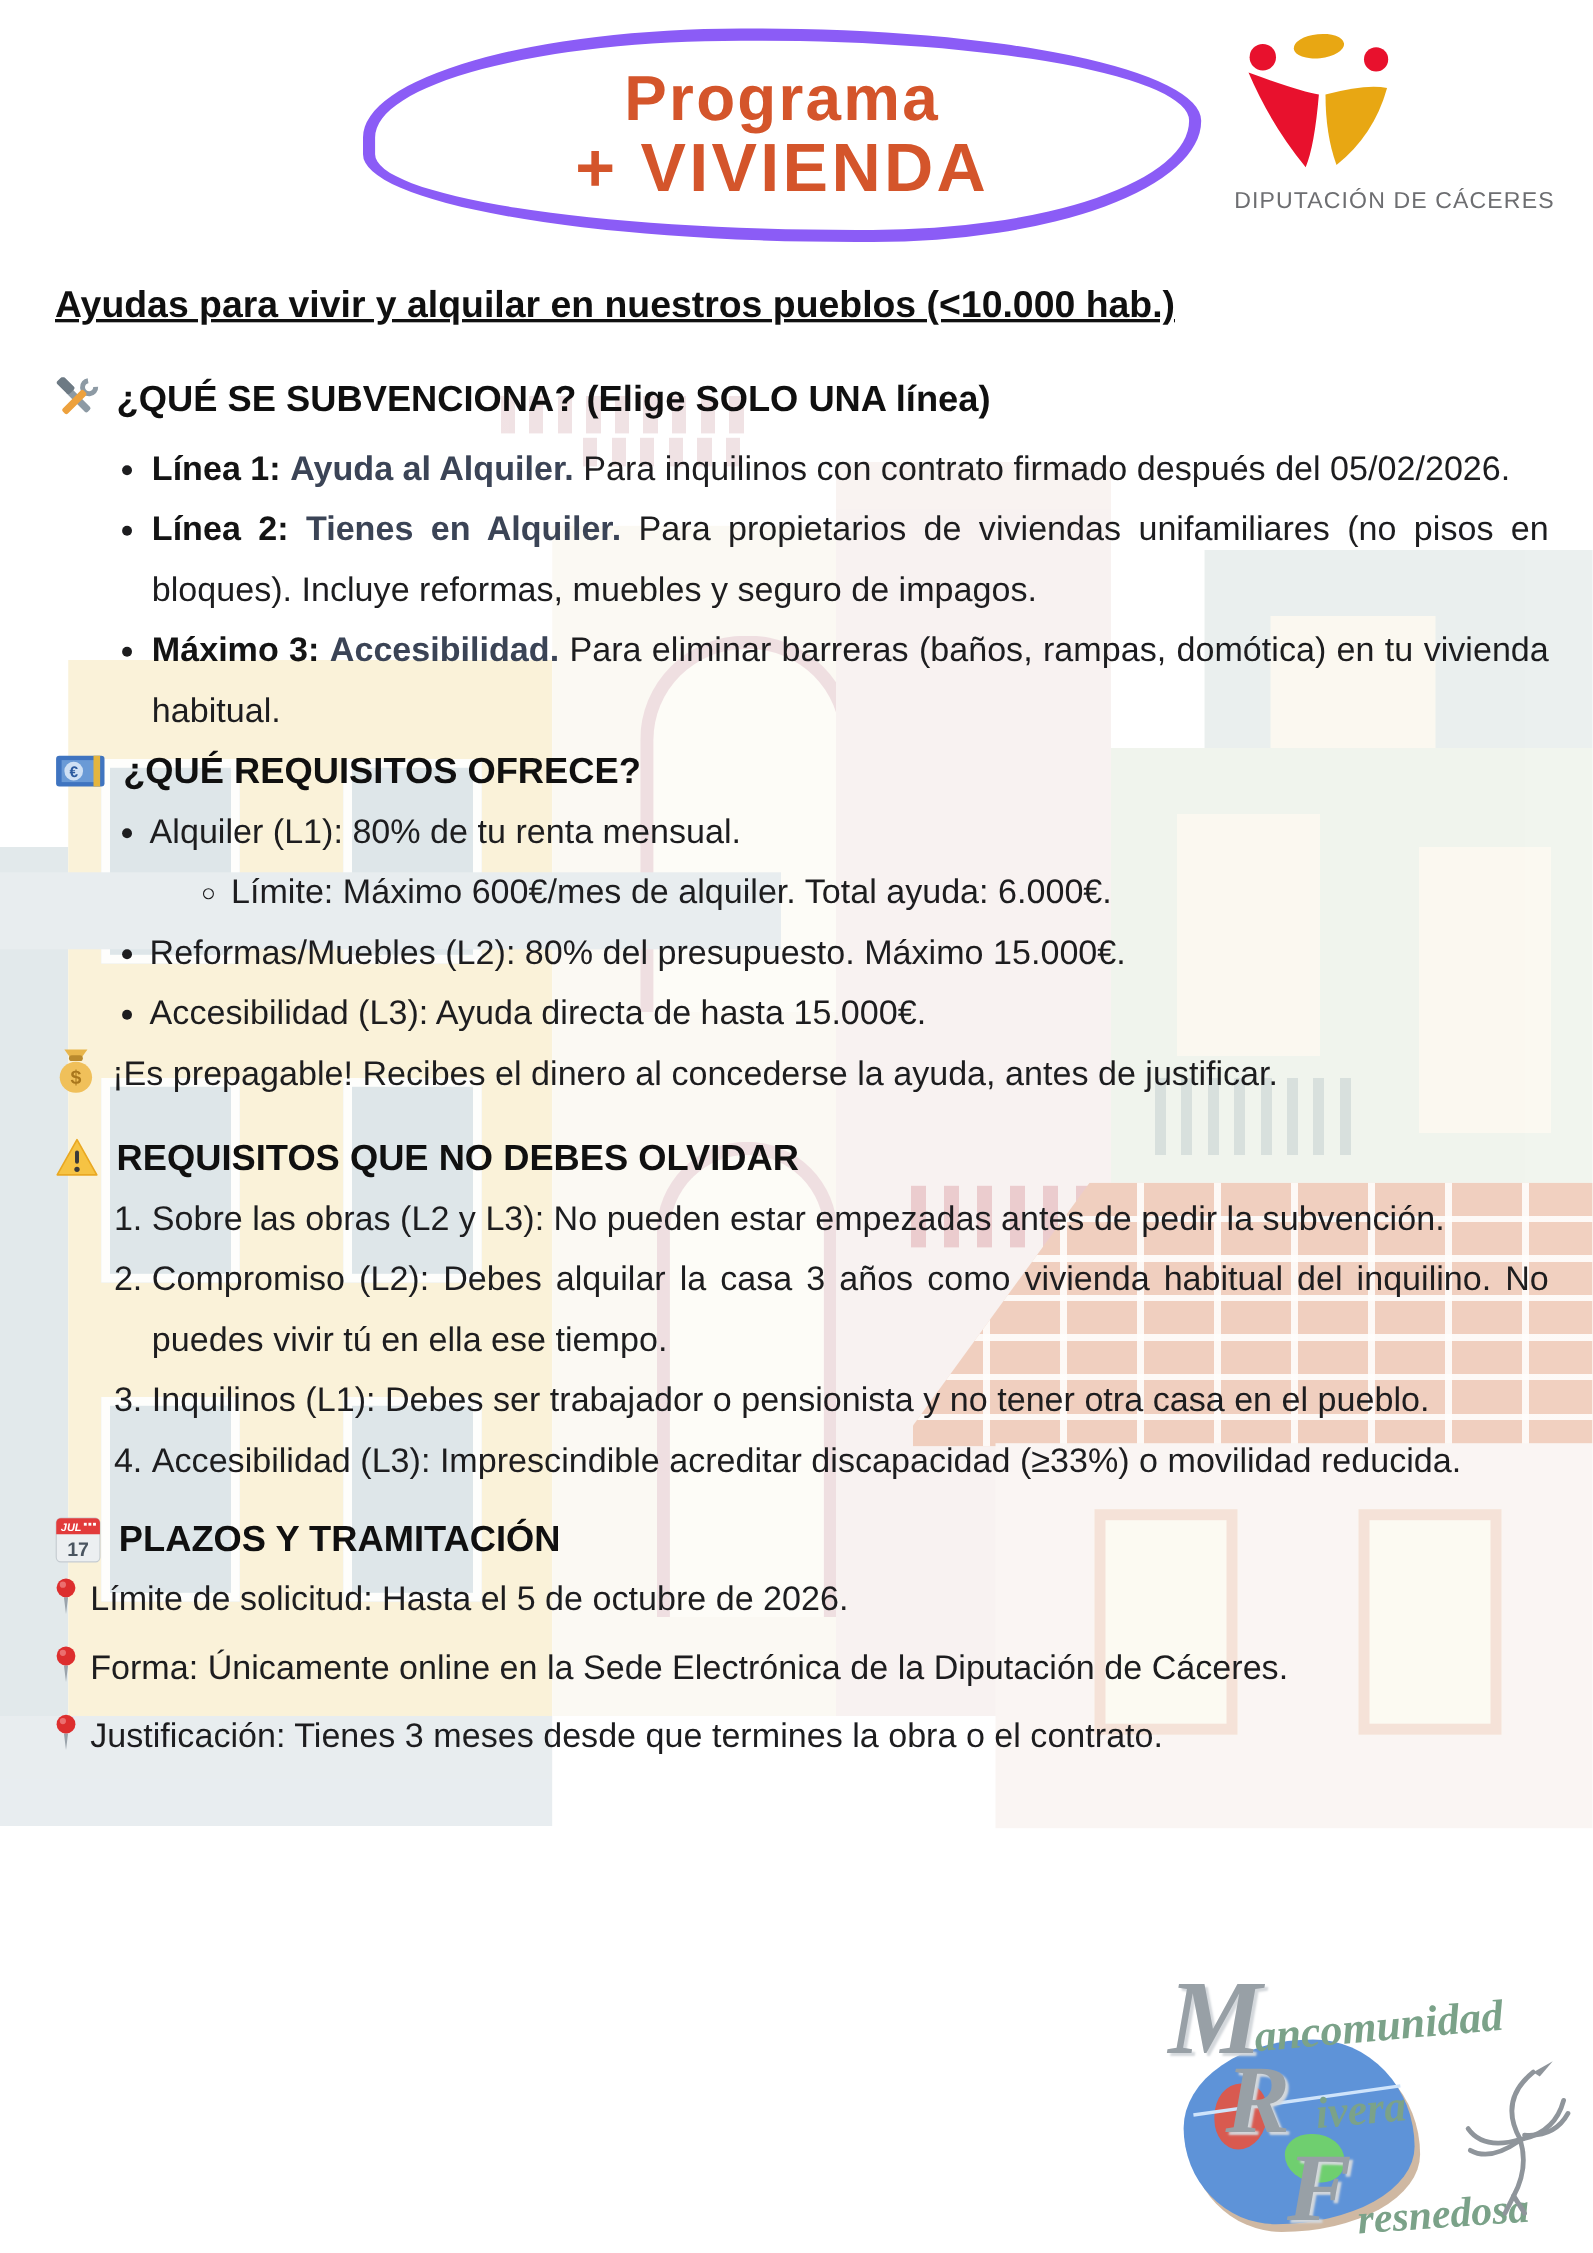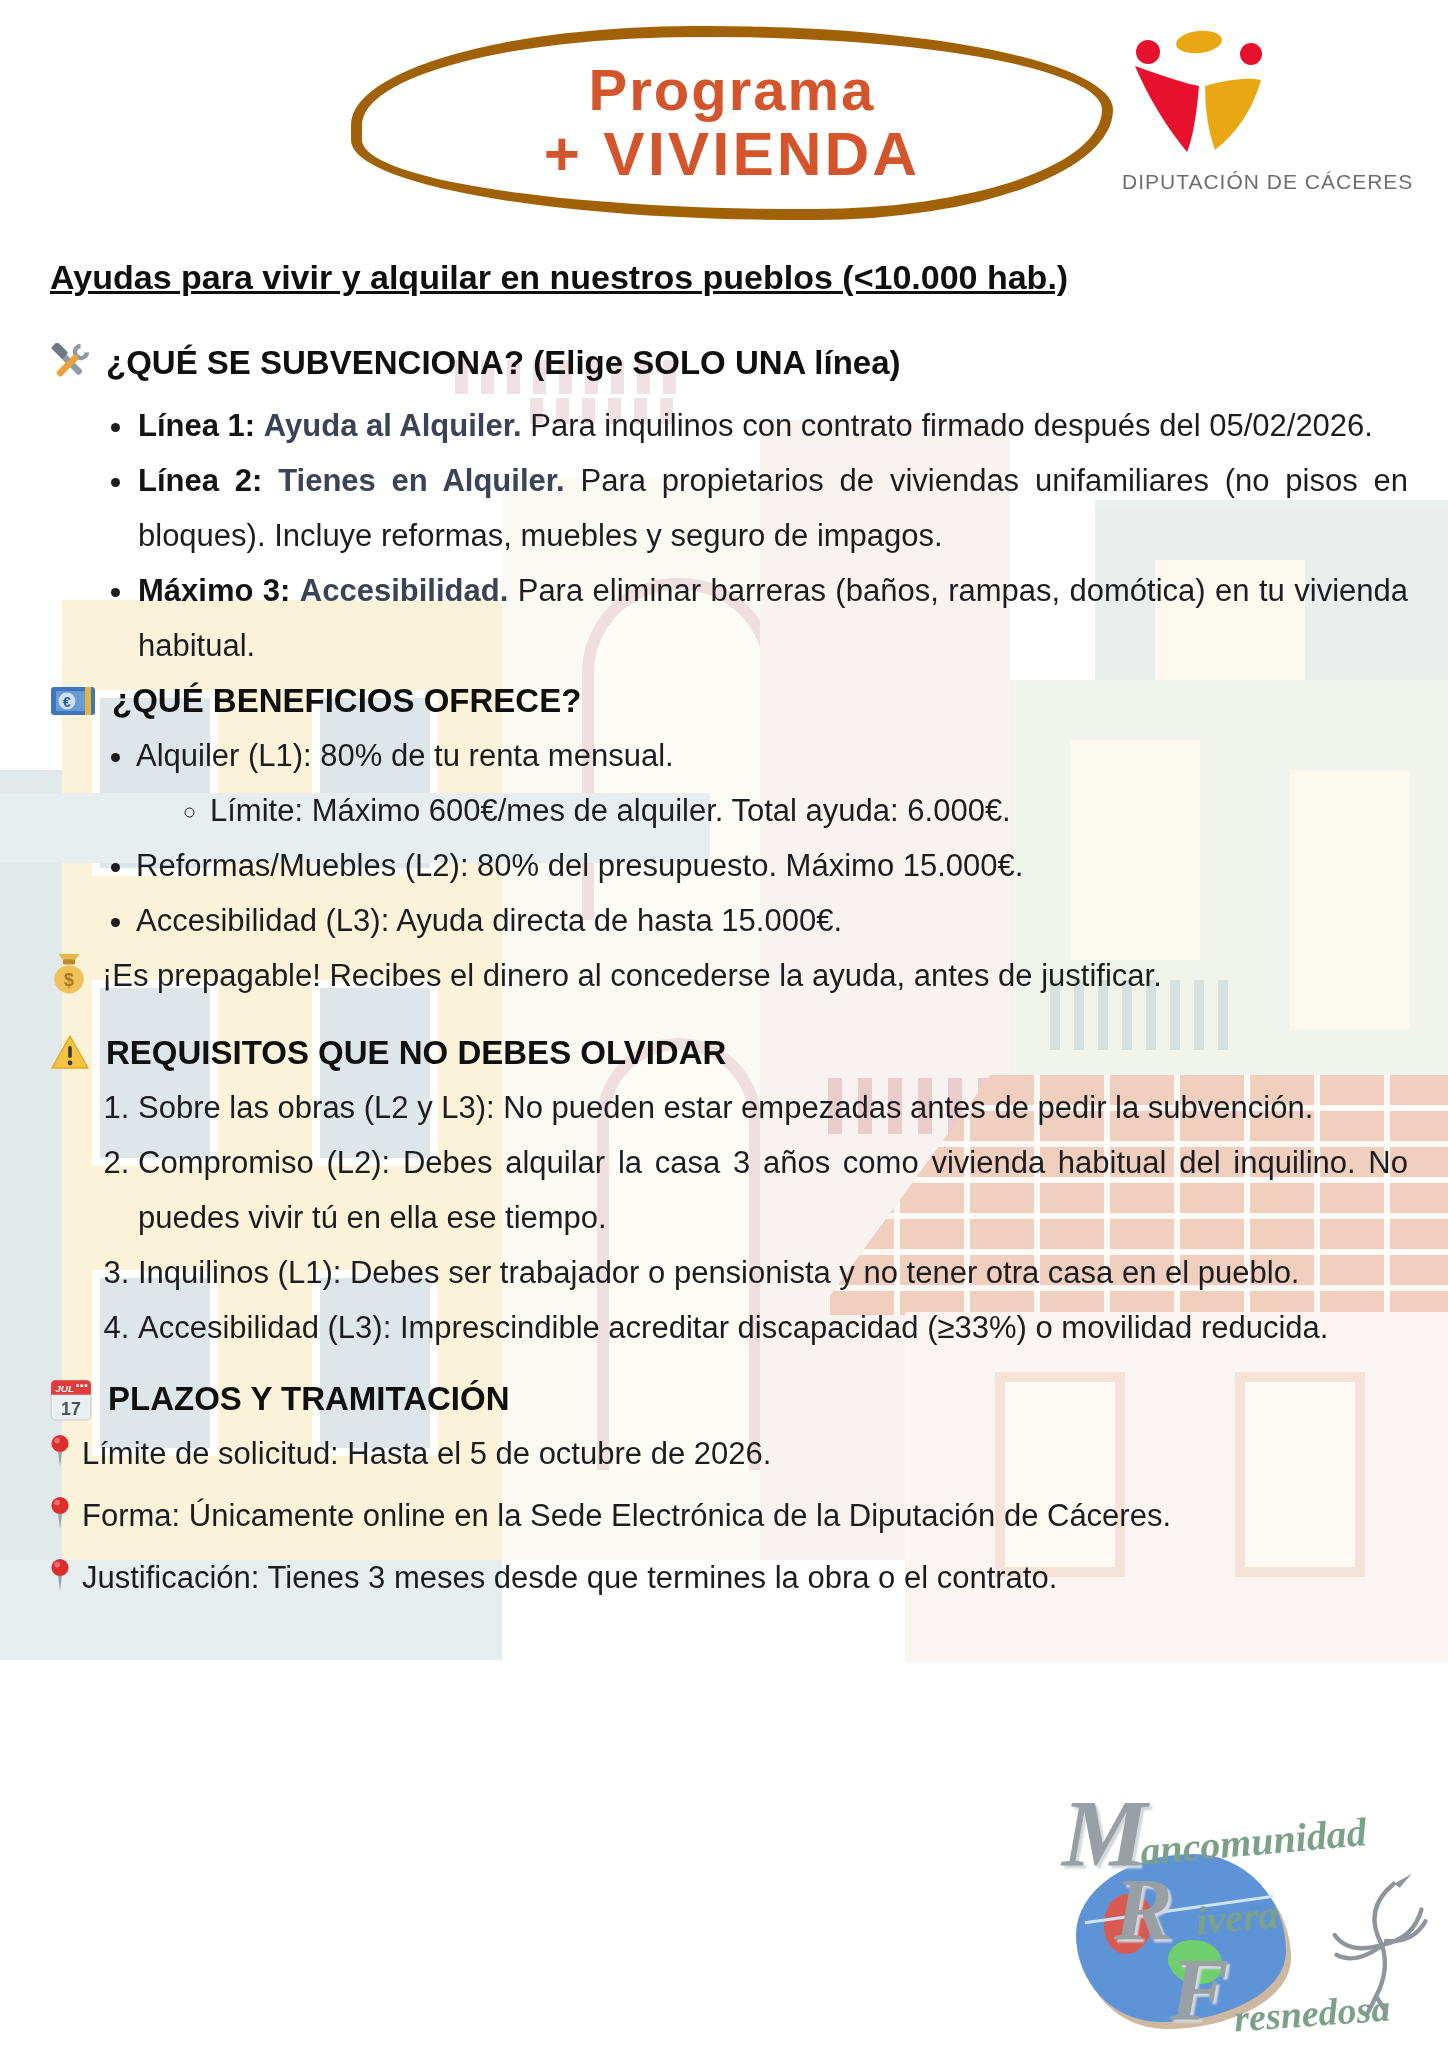--- a/index.html
+++ b/index.html
@@ -49,22 +49,22 @@
            color:#7ba289;line-height:1;}
   .wm-m{left:44px;top:-2px;font-size:96px;}
   .wm-w1{left:122px;top:34px;font-size:40px;transform:rotate(-5deg);}
   .wm-r{left:96px;top:78px;font-size:88px;}
   .wm-w2{left:178px;top:110px;font-size:40px;transform:rotate(-5deg);}
   .wm-f{left:152px;top:158px;font-size:88px;}
   .wm-w3{left:216px;top:206px;font-size:38px;transform:rotate(-4deg);}
   .wm-bird{left:300px;top:78px;width:128px;height:150px;}
 
   
-  .program-logo{position:absolute;left:351px;top:26px;width:740px;height:172px;z-index:2;
-      border:11px solid #a16207;background:#fff;
+  .program-logo{position:absolute;left:330px;top:26px;width:740px;height:172px;z-index:2;
+      border:11px solid #8b5cf6;background:#fff;
       border-radius:46% 54% 40% 60% / 52% 44% 58% 42%;
       display:flex;flex-direction:column;align-items:center;justify-content:center;}
   .program-logo .l1{font-size:58px;font-weight:700;color:#d4552b;letter-spacing:2px;line-height:1.05;}
   .program-logo .l2{font-size:62px;font-weight:700;color:#d4552b;letter-spacing:3px;line-height:1.05;}
   .org-logo{position:absolute;left:1122px;top:28px;width:326px;z-index:2;}
   .org-logo .caption{margin-top:8px;font-size:21px;color:#6d6e71;letter-spacing:1px;}
 
   
   .content{position:relative;z-index:2;padding:250px 40px 0 50px;}
   h1.title{font-size:34px;font-weight:700;color:#101010;line-height:55px;margin:0 0 30px;text-decoration:underline;}
@@ -204,21 +204,21 @@
     <h2 class="sec">
       <span class="hicon">
         <svg width="46" height="36" viewBox="0 0 46 36">
           <rect x="1" y="4" width="44" height="28" rx="3" fill="#3f74c0"></rect>
           <rect x="6" y="8" width="33" height="20" fill="#6a9ad6"></rect>
           <rect x="35" y="4" width="6" height="28" fill="#e4b53e"></rect>
           <circle cx="17" cy="18" r="8.5" fill="#cfe0f4"></circle>
           <text x="17" y="23.5" font-size="14" font-weight="bold" fill="#2c5a9e" text-anchor="middle">€</text>
         </svg>
       </span>
-      <span>¿QUÉ BENEFICIOS OFRECE?</span>
+      <span>¿QUÉ REQUISITOS OFRECE?</span>
     </h2>
     <ul class="benef">
       <li><span>Alquiler (L1): 80% de tu renta mensual.</span></li>
       <li class="sub"><span>Límite: Máximo 600€/mes de alquiler. Total ayuda: 6.000€.</span></li>
       <li><span>Reformas/Muebles (L2): 80% del presupuesto. Máximo 15.000€.</span></li>
       <li><span>Accesibilidad (L3): Ayuda directa de hasta 15.000€.</span></li>
     </ul>
     <p class="flag">
       <span class="picon">
         <svg width="38" height="42" viewBox="0 0 36 40">

